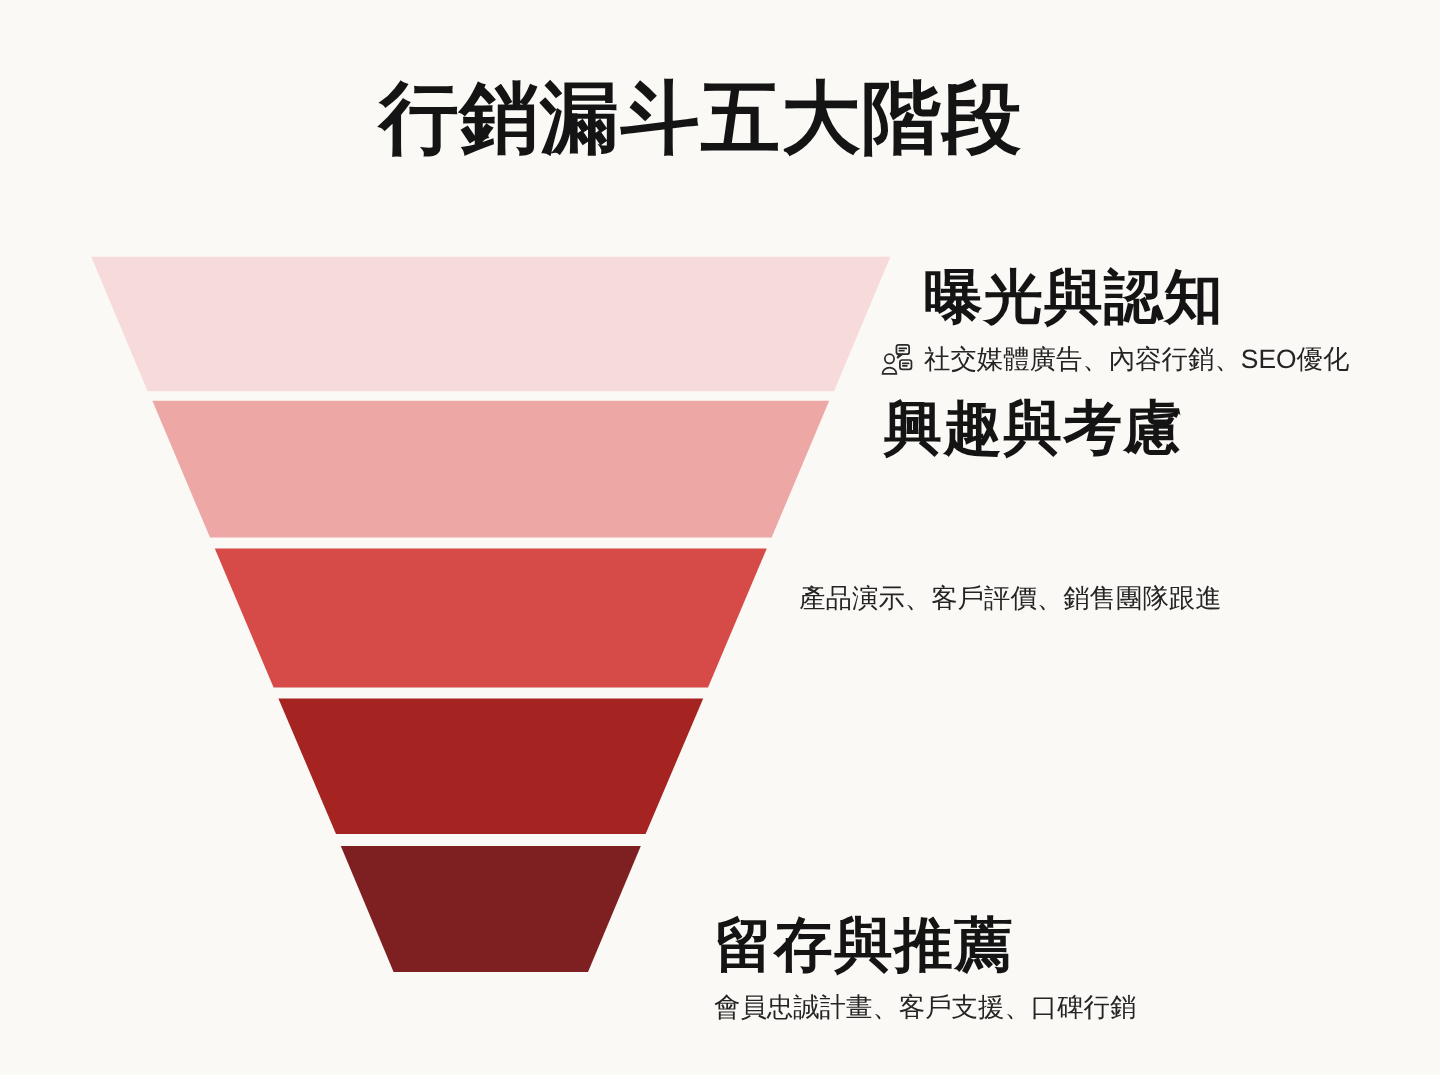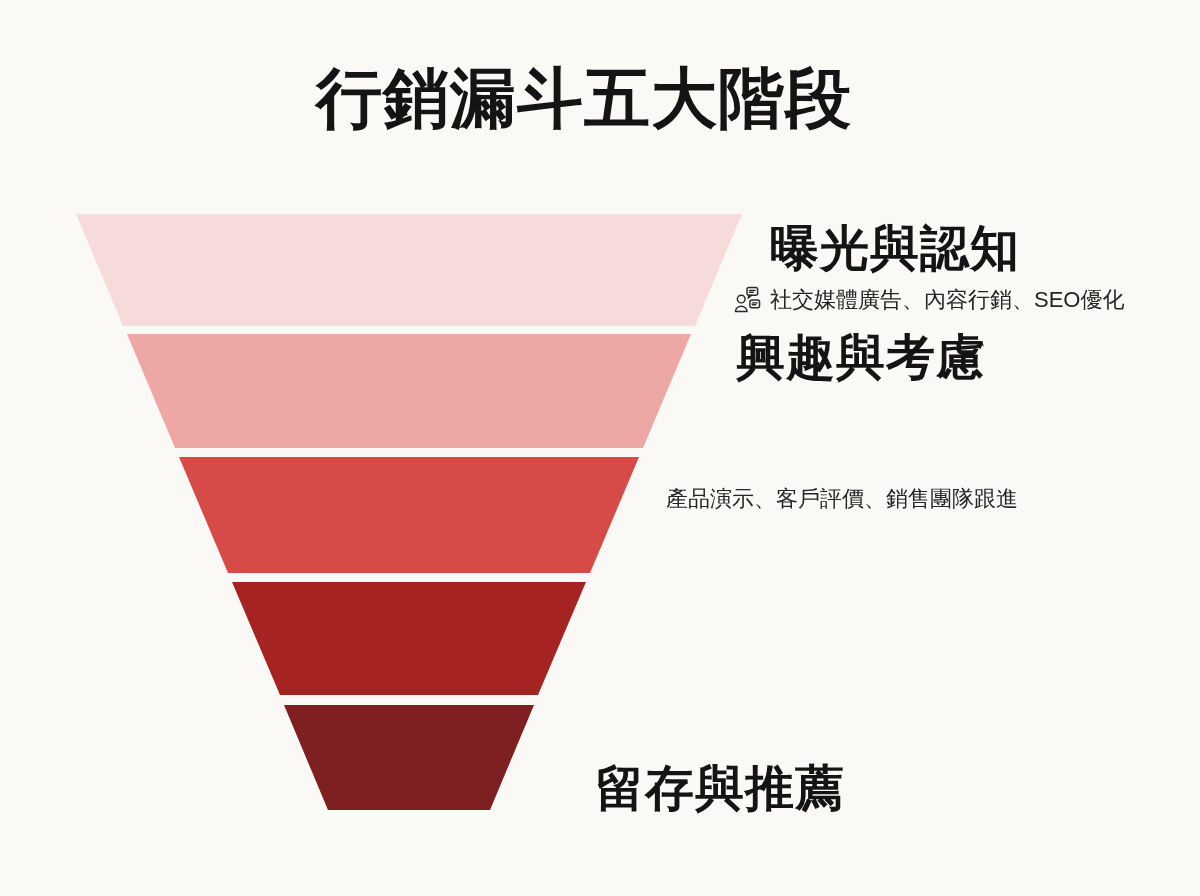--- a/index.html
+++ b/index.html
@@ -112,15 +112,18 @@
 
   <div class="stage-label stage-pos-2">
     <div class="sub">
       <span>產品演示、客戶評價、銷售團隊跟進</span>
     </div>
   </div>
 
 
   <div class="stage-label stage-pos-4">
     <h2>留存與推薦</h2>
+    <div class="sub">
+      <span>會員忠誠計畫、客戶支援、口碑行銷</span>
+    </div>
   </div>
 
 </div>
 
 </body></html>

